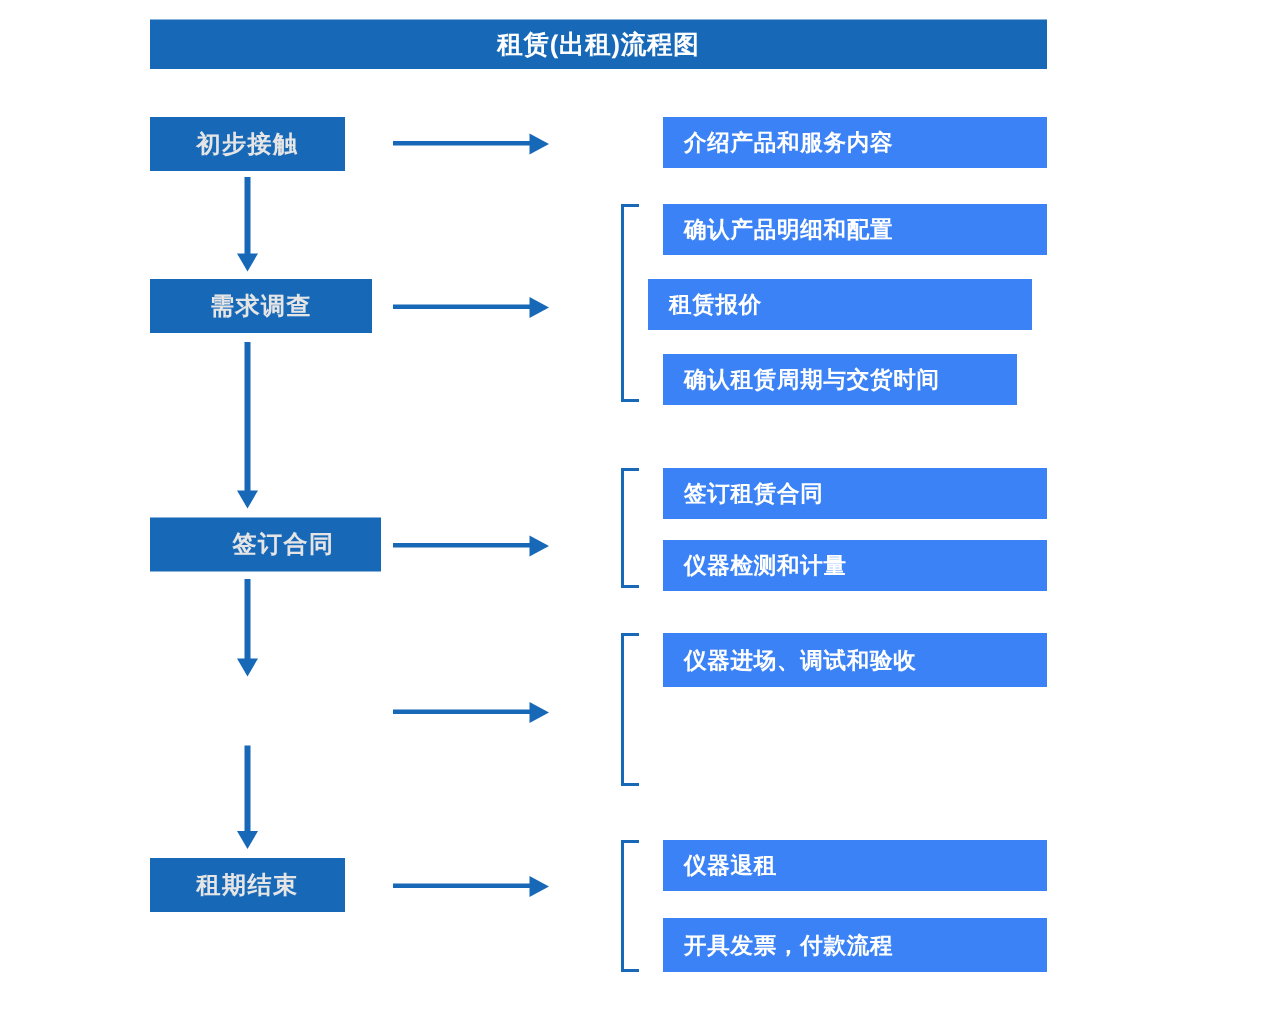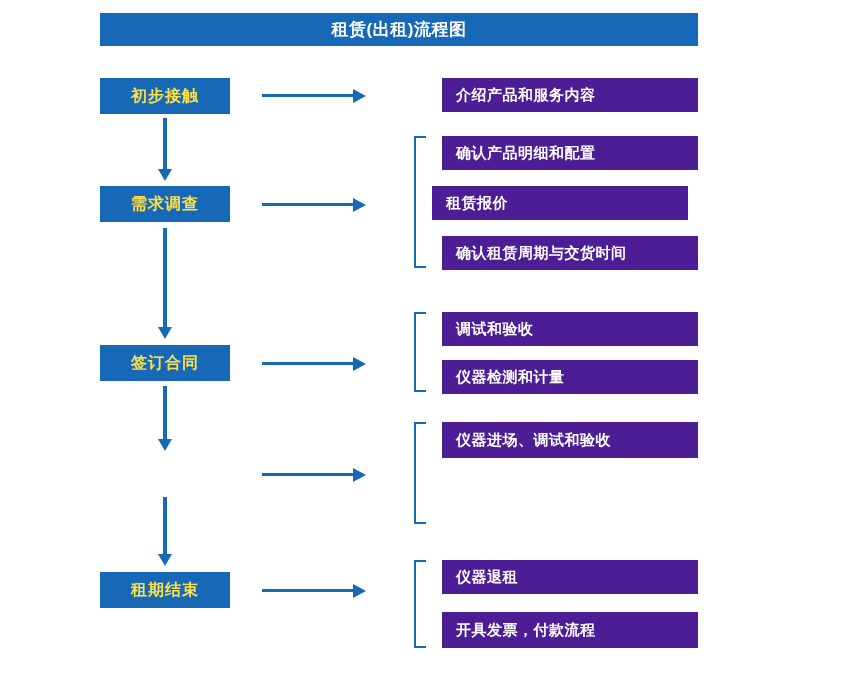--- a/index.html
+++ b/index.html
@@ -29,31 +29,31 @@
     font-size: 17px;
     font-weight: bold;
     display: flex;
     align-items: center;
     justify-content: center;
     letter-spacing: 0.5px;
   }
   .stage-box {
     position: absolute;
     background: #1769B8;
-    color: #fde047;
+    color: #e5e5e5;
     font-size: 16px;
     font-weight: bold;
     display: flex;
     align-items: center;
     justify-content: center;
     letter-spacing: 1px;
   }
   .detail-box {
     position: absolute;
-    background: #4c1d95;
+    background: #3b82f6;
     color: #ffffff;
     font-size: 15px;
     font-weight: bold;
     display: flex;
     align-items: center;
     padding-left: 14px;
     box-sizing: border-box;
     letter-spacing: 0.5px;
   }
   .v-arrow {
@@ -98,22 +98,22 @@
   }
 </style>
 </head>
 <body>
 
 <div id="canvas">
 
   <div class="title-bar">租赁(出租)流程图</div>
 
   <div class="stage-box" style="left:100px; top:78px; width:130px; height:36px;">初步接触</div>
-  <div class="stage-box" style="left:100px; top:186px; width:130px; height:36px;">需求调查</div>
-  <div class="stage-box" style="left:100px; top:345px; width:130px; height:36px;">签订合同</div>
+  <div class="stage-box" style="left:100px; top:186px; width:148px; height:36px;">需求调查</div>
+  <div class="stage-box" style="left:100px; top:345px; width:130px; height:36px;padding-left:24px;">签订合同</div>
   <div class="stage-box" style="left:100px; top:572px; width:130px; height:36px;">租期结束</div>
 
   <div class="v-arrow" style="left:163px; top:118px; height:52px;"></div>
   <div class="v-arrow" style="left:163px; top:228px; height:100px;"></div>
   <div class="v-arrow" style="left:163px; top:386px; height:54px;"></div>
   <div class="v-arrow" style="left:163px; top:497px; height:58px;"></div>
 
   <div class="h-arrow" style="left:262px; top:94px; width:92px;"></div>
   <div class="h-arrow" style="left:262px; top:203px; width:92px;"></div>
   <div class="h-arrow" style="left:262px; top:362px; width:92px;"></div>
@@ -122,23 +122,23 @@
 
   <div class="bracket" style="left:414px; top:136px; height:132px;"></div>
   <div class="bracket" style="left:414px; top:312px; height:80px;"></div>
   <div class="bracket" style="left:414px; top:422px; height:102px;"></div>
   <div class="bracket" style="left:414px; top:560px; height:88px;"></div>
 
   <div class="detail-box" style="left:442px; top:78px; width:256px; height:34px;">介绍产品和服务内容</div>
 
   <div class="detail-box" style="left:442px; top:136px; width:256px; height:34px;">确认产品明细和配置</div>
   <div class="detail-box" style="left:432px; top:186px; width:256px; height:34px;">租赁报价</div>
-  <div class="detail-box" style="left:442px; top:236px; width:256px; height:34px;">确认租赁周期与交货时间</div>
+  <div class="detail-box" style="left:442px; top:236px; width:236px; height:34px;">确认租赁周期与交货时间</div>
 
-  <div class="detail-box" style="left:442px; top:312px; width:256px; height:34px;">调试和验收</div>
+  <div class="detail-box" style="left:442px; top:312px; width:256px; height:34px;">签订租赁合同</div>
   <div class="detail-box" style="left:442px; top:422px; width:256px; height:36px;">仪器进场、调试和验收</div>
 
   <div class="detail-box" style="left:442px; top:360px; width:256px; height:34px;">仪器检测和计量</div>
 
   <div class="detail-box" style="left:442px; top:560px; width:256px; height:34px;">仪器退租</div>
   <div class="detail-box" style="left:442px; top:612px; width:256px; height:36px;">开具发票，付款流程</div>
 
 </div>
 
 </body></html>

